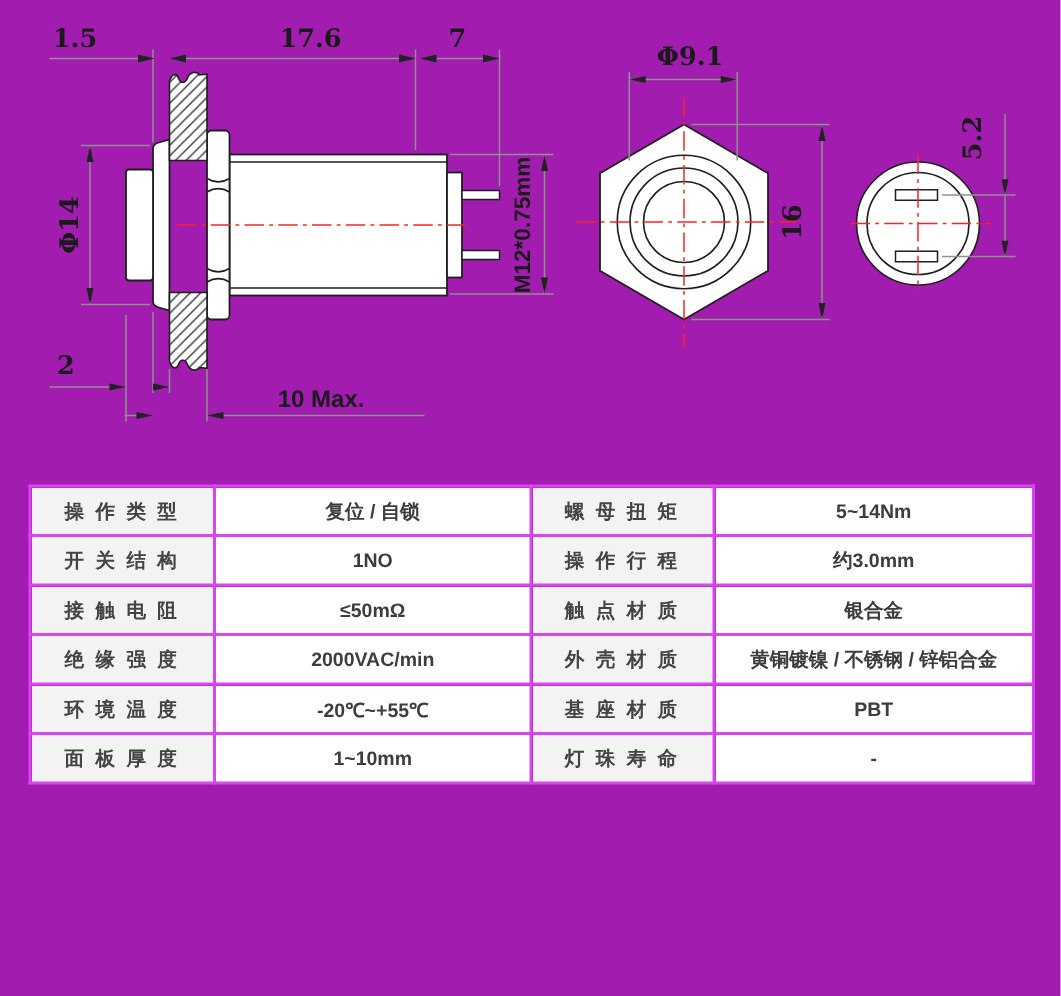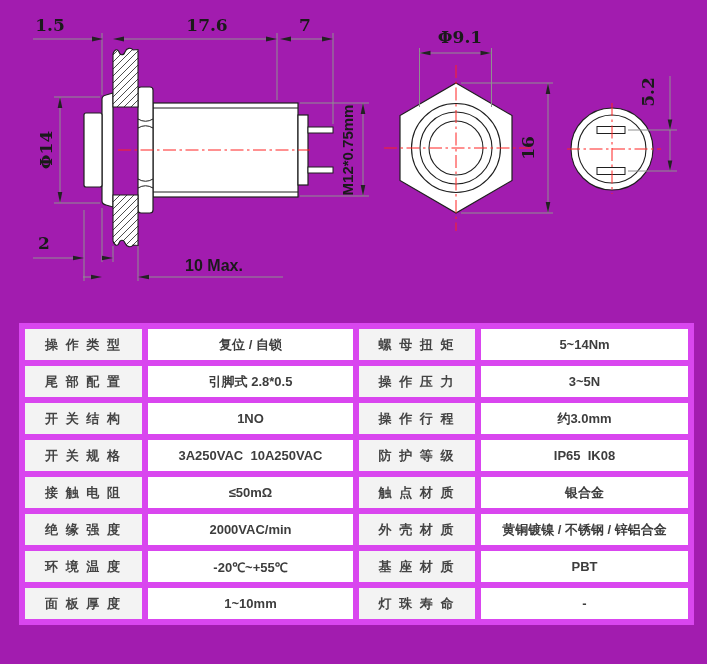--- a/index.html
+++ b/index.html
@@ -5,21 +5,21 @@
   html,body{margin:0;padding:0;background:#ffffff;}
   .canvas{position:relative;width:707px;height:664px;background:#a21caf;overflow:hidden;
           font-family:"Liberation Sans",sans-serif;font-weight:bold;}
   svg text{fill:#1a1a1a;}
   .dimnum{font-family:"DejaVu Serif",serif;font-size:17px;}
   .dimsans{font-family:"Liberation Sans",sans-serif;font-size:16px;}
   .thread{font-family:"Liberation Sans",sans-serif;font-size:15px;}
 
   .spec{position:absolute;left:19px;top:323px;width:669px;border-collapse:collapse;
         table-layout:fixed;font-size:13px;color:#3d3d3d;}
-  .spec td{border:6px solid #d946ef;height:29px;text-align:center;vertical-align:middle;
+  .spec td{border:2px solid #d946ef;height:29px;text-align:center;vertical-align:middle;
            overflow:hidden;}
   .spec td.label{background:#f3f3f3;letter-spacing:2px;color:#444;}
   .spec td.value{background:#ffffff;white-space:pre;}
   .spec{border:1px solid #8a8a8a;border-bottom:2px solid #7d7d7d;}
 </style>
 </head>
 <body>
 
 <div class="canvas">
 
@@ -127,36 +127,24 @@
         <col style="width:213px">
     </colgroup>
     <tbody>
         <tr>
           <td class="label">操 作 类 型</td>
           <td class="value">复位 / 自锁</td>
           <td class="label">螺 母 扭 矩</td>
           <td class="value">5~14Nm</td>
         </tr>
         <tr>
-          <td class="label">尾 部 配 置</td>
-          <td class="value">引脚式 2.8*0.5</td>
-          <td class="label">操 作 压 力</td>
-          <td class="value">3~5N</td>
-        </tr>
-        <tr>
           <td class="label">开 关 结 构</td>
           <td class="value">1NO</td>
           <td class="label">操 作 行 程</td>
           <td class="value">约3.0mm</td>
-        </tr>
-        <tr>
-          <td class="label">开 关 规 格</td>
-          <td class="value">3A250VAC  10A250VAC</td>
-          <td class="label">防 护 等 级</td>
-          <td class="value">IP65  IK08</td>
         </tr>
         <tr>
           <td class="label">接 触 电 阻</td>
           <td class="value">≤50mΩ</td>
           <td class="label">触 点 材 质</td>
           <td class="value">银合金</td>
         </tr>
         <tr>
           <td class="label">绝 缘 强 度</td>
           <td class="value">2000VAC/min</td>

